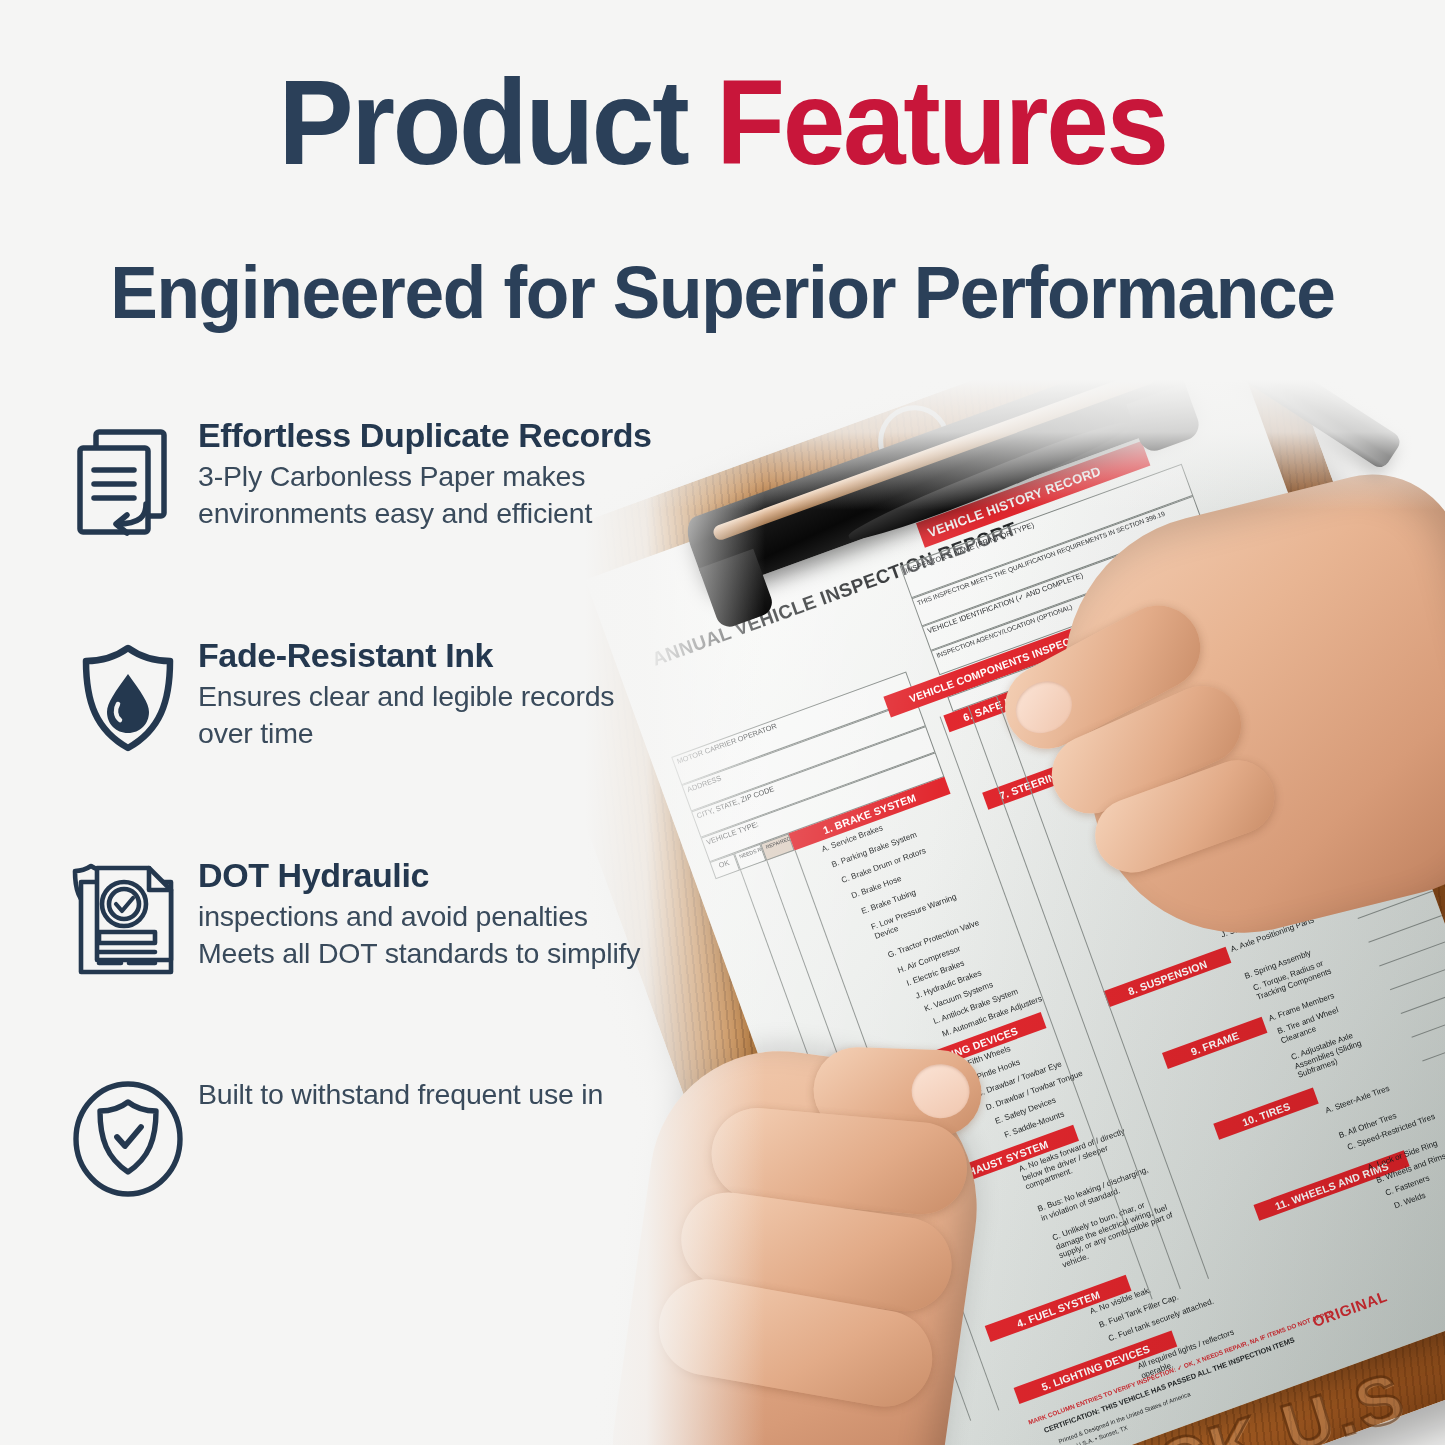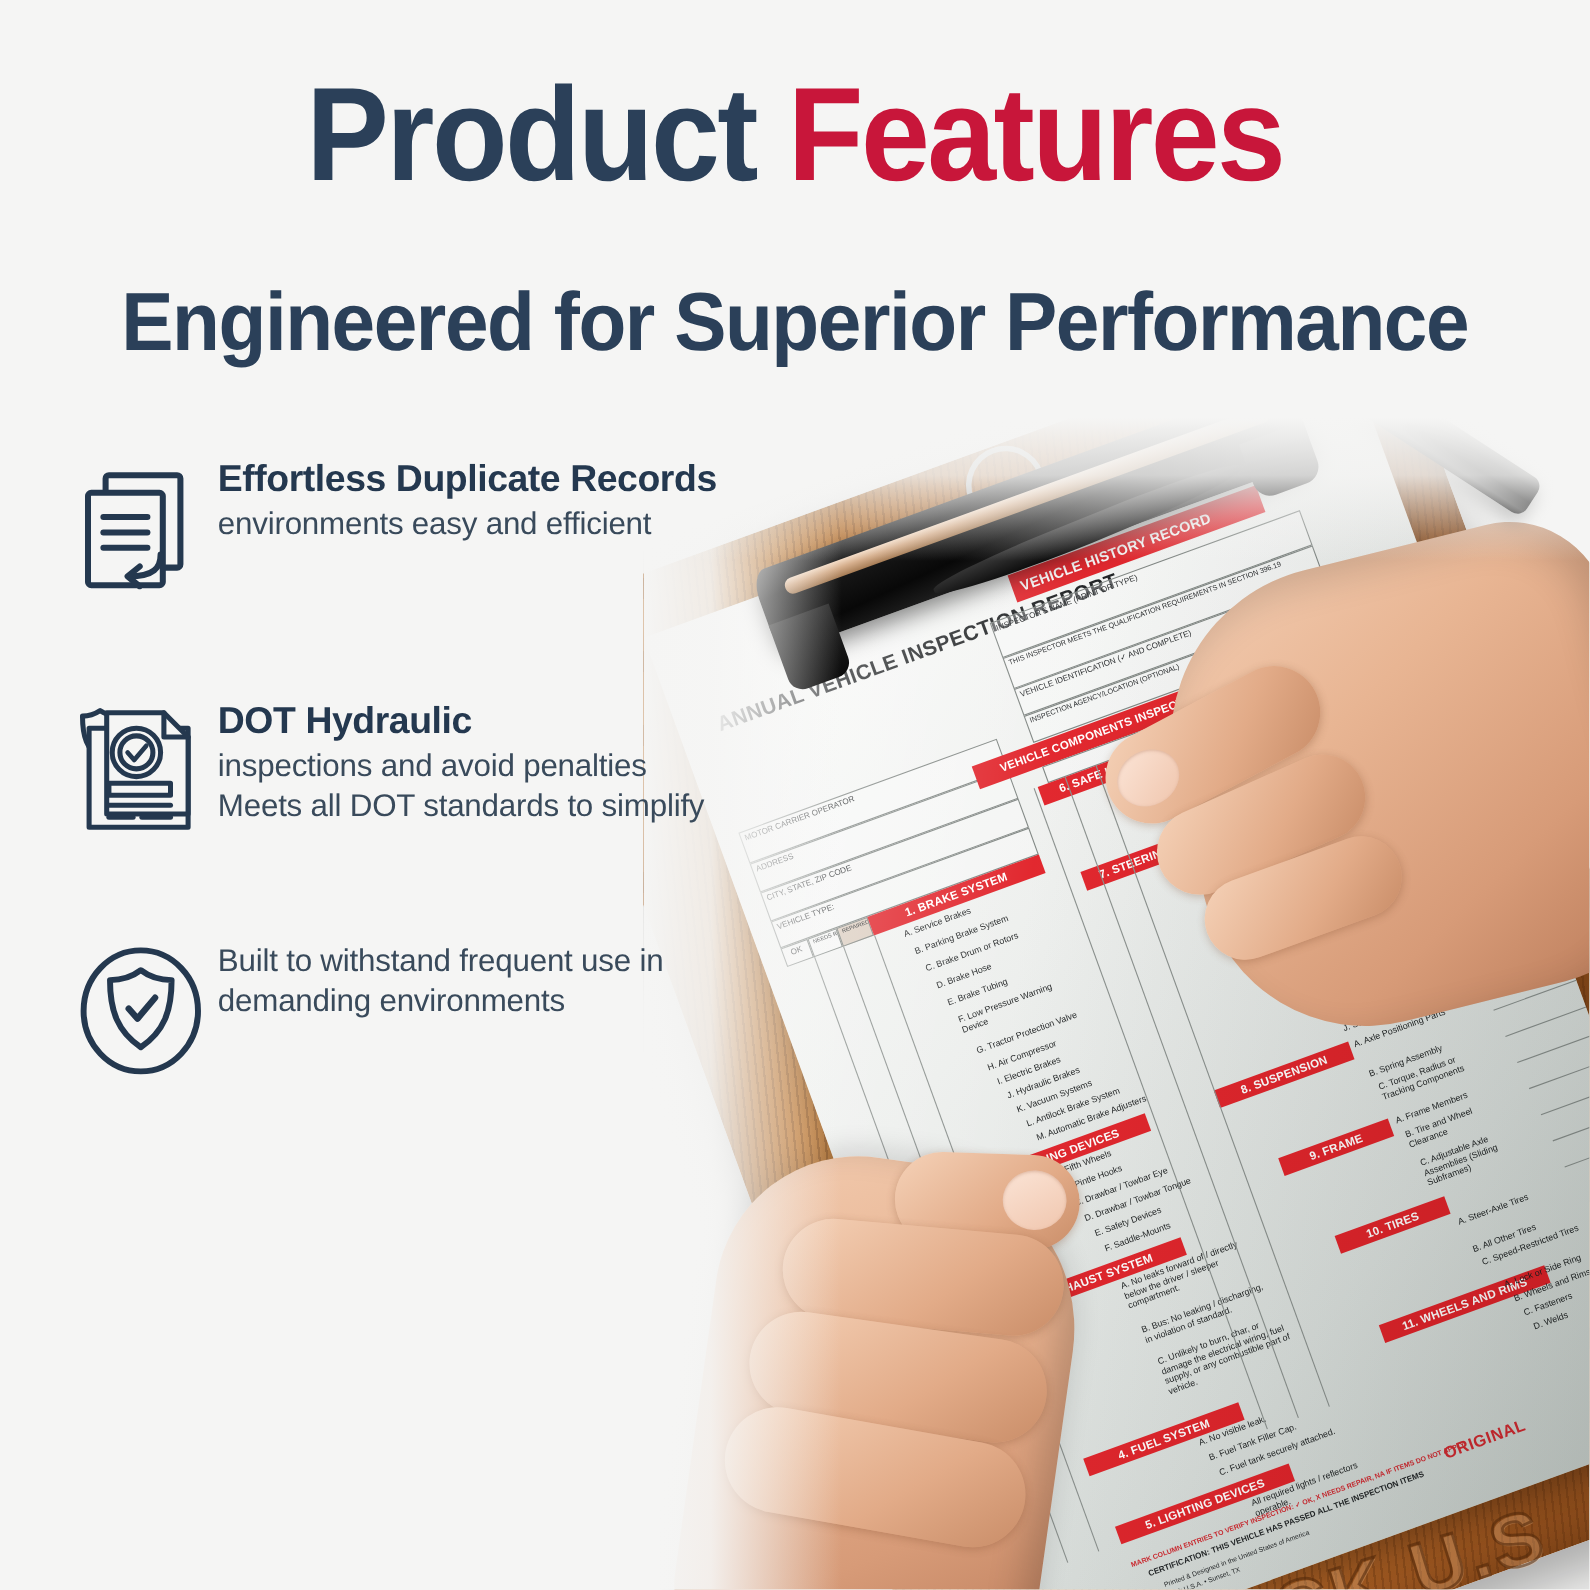--- a/index.html
+++ b/index.html
@@ -297,25 +297,42 @@
           <line x1="24" y1="50" x2="64" y2="50"></line>
           <line x1="24" y1="64" x2="64" y2="64"></line>
           <line x1="24" y1="78" x2="64" y2="78"></line>
           <path d="M47 104 C70 104 76 96 76 84"></path>
           <polyline points="57,95 46,104 57,113"></polyline>
         </svg>
       </div>
       <div class="feature-text">
         <div class="feature-title">Effortless Duplicate Records</div>
         <div class="feature-desc">
+          <span>3-Ply Carbonless Paper makes</span>
           <span>environments easy and efficient</span>
         </div>
       </div>
     </div>
 
+    <div class="feature">
+      <div class="feature-icon">
+        <svg width="116" height="116" viewBox="0 0 116 116" fill="none" stroke="#24384f" stroke-width="6.5" stroke-linecap="round" stroke-linejoin="round">
+          <path d="M58 8 C44 18 28 21 16 21 C16 62 26 90 58 108 C90 90 100 62 100 21 C88 21 72 18 58 8 Z"></path>
+          <path d="M58 34 C45 52 37 63 37 72 C37 84 46 93 58 93 C70 93 79 84 79 72 C79 63 71 52 58 34 Z" fill="#24384f" stroke="none"></path>
+          <path d="M50 80 C45 76 45 69 48 64" stroke="#f2f2f1" stroke-width="4.5" fill="none"></path>
+        </svg>
+      </div>
+      <div class="feature-text">
+        <div class="feature-title">Fade-Resistant Ink</div>
+        <div class="feature-desc">
+          <span>Ensures clear and legible records</span>
+          <span>over time</span>
+        </div>
+      </div>
+    </div>
 
     <div class="feature">
       <div class="feature-icon">
         <svg width="118" height="118" viewBox="0 0 118 118" fill="none" stroke="#24384f" stroke-width="4.6" stroke-linecap="round" stroke-linejoin="round">
           <path d="M22 6 C16 10 10 11 6 11 C6 30 10 41 22 49 C34 41 38 30 38 11 C34 11 28 10 22 6 Z" fill="#f5f5f4"></path>
           <path d="M12 22 L102 22 L102 112 L12 112 Z" fill="#f5f5f4"></path>
           <path d="M28 8 L80 8 L102 30 L102 100 L28 100 Z" fill="#f5f5f4"></path>
           <polyline points="80,8 80,30 102,30"></polyline>
           <circle cx="55" cy="44" r="22"></circle>
           <circle cx="55" cy="44" r="15"></circle>
@@ -339,21 +356,20 @@
       <div class="feature-icon">
         <svg width="118" height="118" viewBox="0 0 118 118" fill="none" stroke="#24384f" stroke-width="5.4" stroke-linecap="round" stroke-linejoin="round">
           <ellipse cx="59" cy="59" rx="52" ry="55"></ellipse>
           <path d="M59 22 C50 29 39 31 31 31 C31 59 38 78 59 92 C80 78 87 59 87 31 C79 31 68 29 59 22 Z"></path>
           <polyline points="48,57 56,66 72,47" stroke-width="5.8"></polyline>
         </svg>
       </div>
       <div class="feature-text">
         <div class="feature-desc">
           <span>Built to withstand frequent use in</span>
-          <span>demanding environments</span>
         </div>
       </div>
     </div>
   </div>
 
   <div class="photo">
     <div class="photo-bg"></div>
 
     <div class="board">
       <div class="board-inner-shadow"></div>

